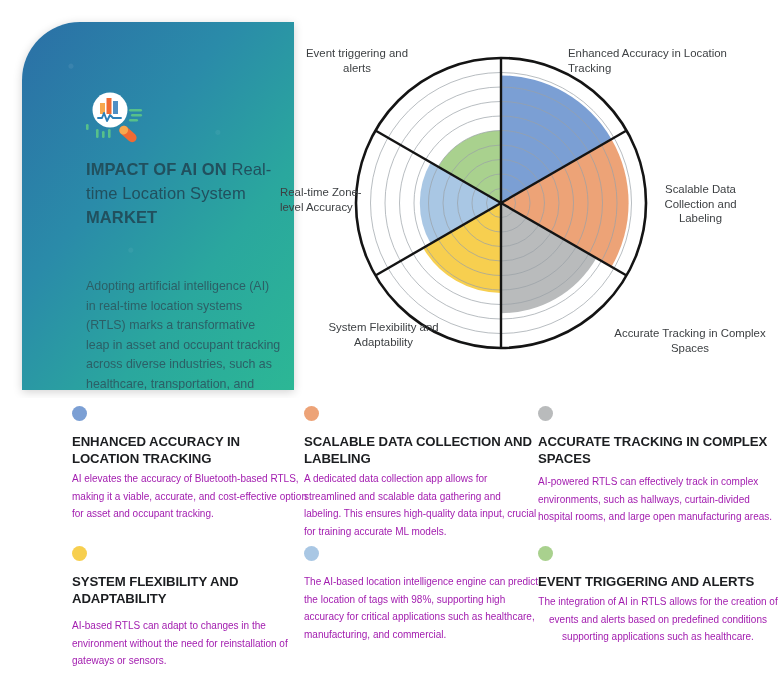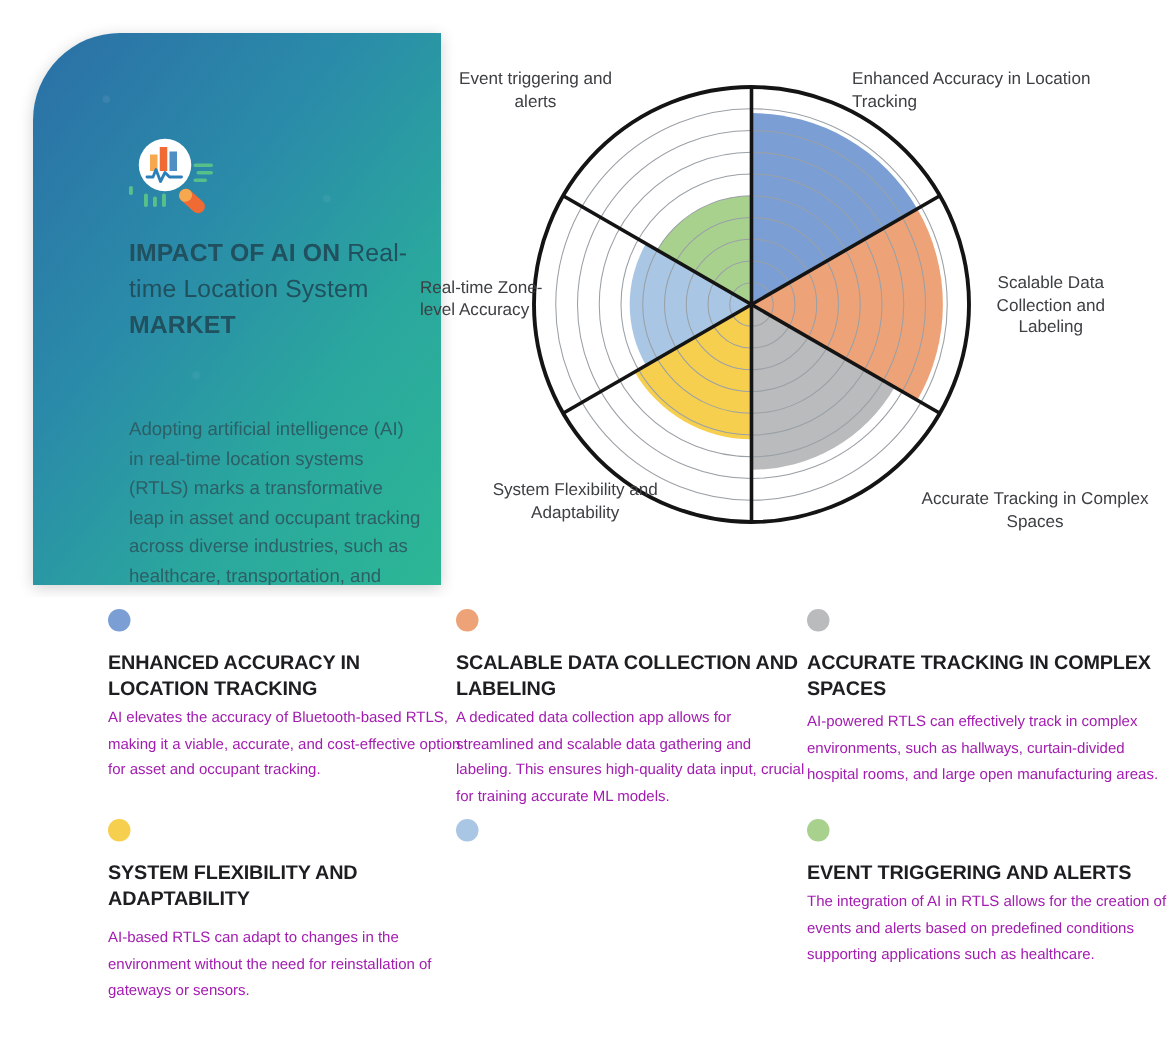--- a/index.html
+++ b/index.html
@@ -128,21 +128,21 @@
     font-size: 10px;
     line-height: 17.5px;
     color: #a21caf;
     margin: 0;
   }
   .col-3 .legend-desc { margin-top: 6px; }
   .c1 .legend-desc { margin-top: 0px; }
 
   
   .col-1.row-2 .legend-desc { margin-top: 10px; }
-  .col-3.row-2 .legend-desc { margin-top: 2px; }
+  .col-3.row-2 .legend-desc { margin-top: 2px; text-align: center; }
   .col-2.row-2 .legend-desc { margin-top: 2px; }
 </style>
 </head>
 <body>
 
 <div id="hero-card">
   <svg class="hero-icon" viewBox="0 0 62 58">
 
     <rect x="12" y="39" width="2.6" height="9" rx="1.2" fill="#57c08a"></rect>
     <rect x="18" y="41" width="2.6" height="7" rx="1.2" fill="#57c08a"></rect>
@@ -238,20 +238,21 @@
   </div>
 
   <div class="legend-col col-1 row-2">
     <span class="legend-dot" style="background: rgb(247, 207, 79);"></span>
     <p class="legend-title">SYSTEM FLEXIBILITY AND ADAPTABILITY</p>
     <p class="legend-desc">AI-based RTLS can adapt to changes in the environment without the need for reinstallation of gateways or sensors.</p>
   </div>
 
   <div class="legend-col col-2 row-2">
     <span class="legend-dot" style="background: rgb(169, 199, 228);"></span>
+    <p class="legend-desc">The AI-based location intelligence engine can predict the location of tags with 98%, supporting high accuracy for critical applications such as healthcare, manufacturing, and commercial.</p>
   </div>
 
   <div class="legend-col col-3 row-2">
     <span class="legend-dot" style="background: rgb(169, 209, 142);"></span>
     <p class="legend-title">EVENT TRIGGERING AND ALERTS</p>
     <p class="legend-desc">The integration of AI in RTLS allows for the creation of events and alerts based on predefined conditions supporting applications such as healthcare.</p>
   </div>
 
 </div>
 

